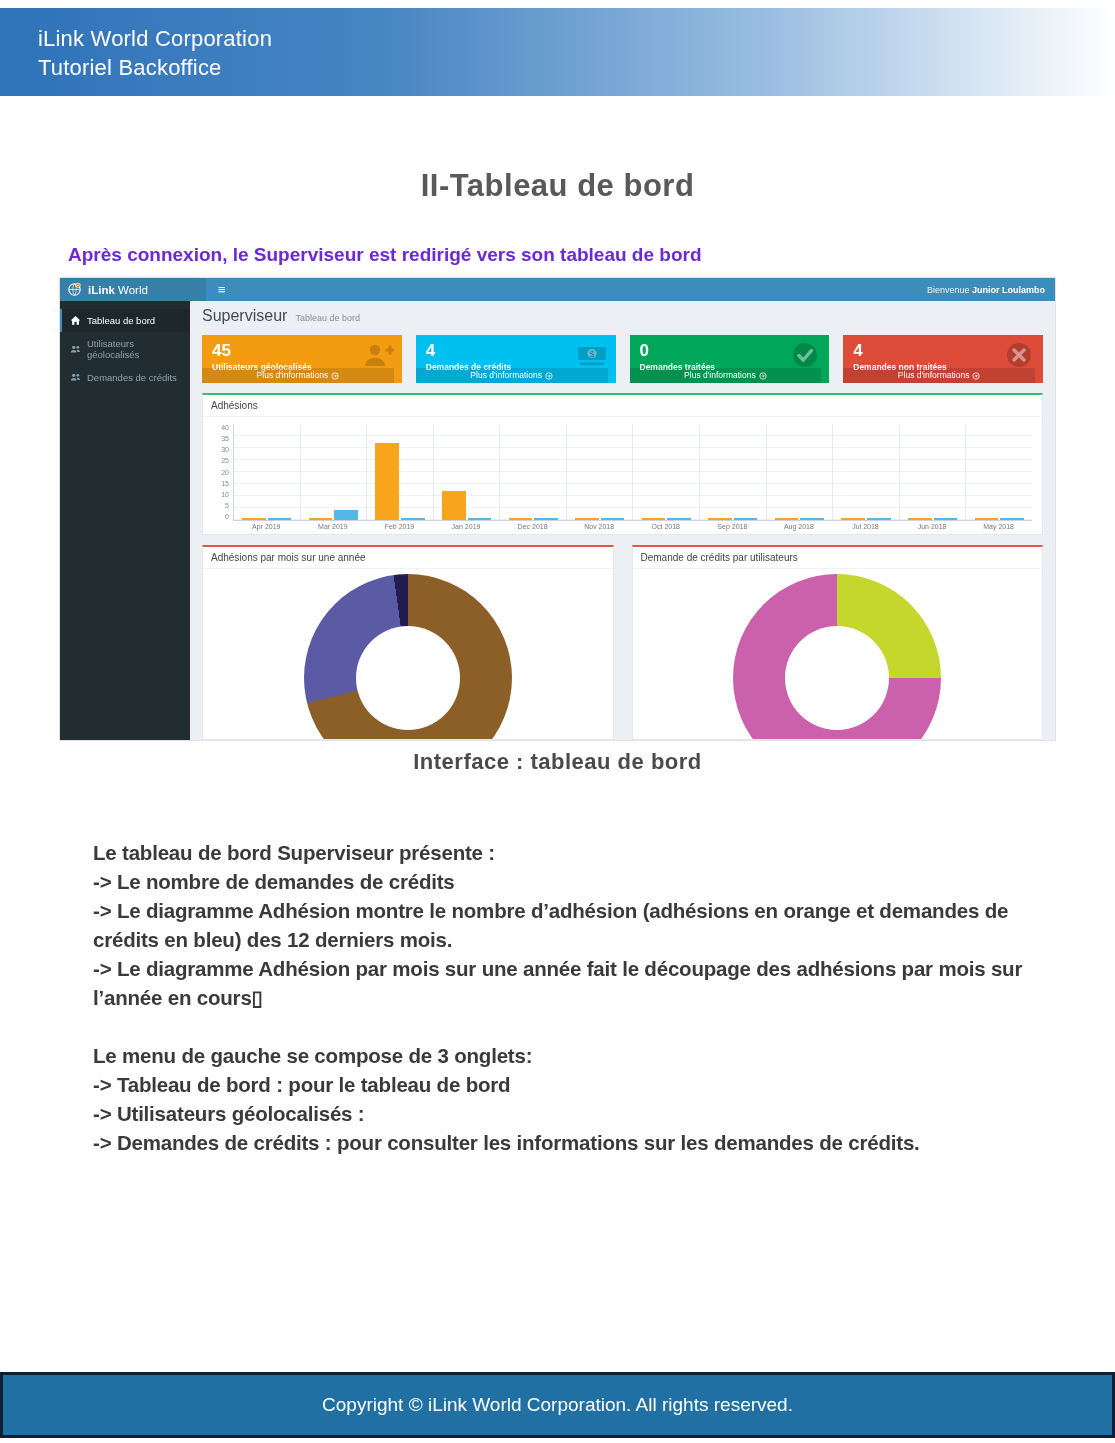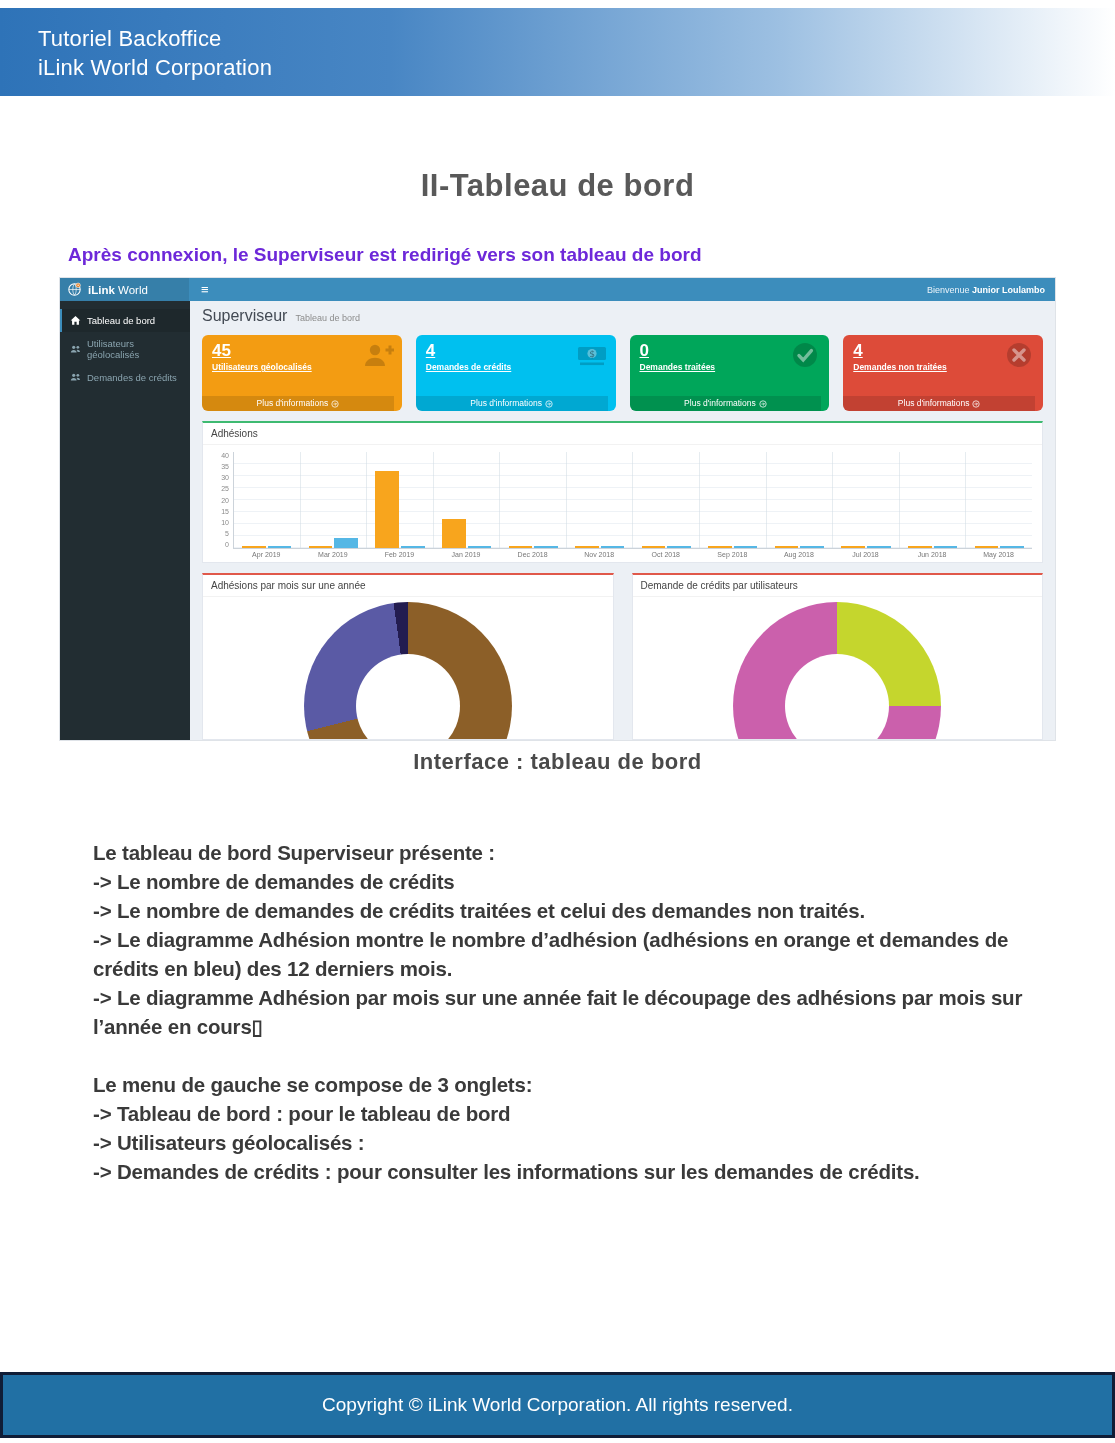--- a/index.html
+++ b/index.html
@@ -12,21 +12,21 @@
     color:#fff;padding:16px 0 0 38px;}
   .dh-line{font-size:22px;line-height:29px;font-weight:400;letter-spacing:.2px;}
   .doc-title{position:absolute;top:168px;left:0;width:100%;text-align:center;margin:0;
     font-size:31px;font-weight:700;color:#595959;letter-spacing:.5px;}
   .doc-lead{position:absolute;top:244px;left:68px;margin:0;font-size:19px;font-weight:700;color:#6d28d9;}
 
   
   .dash{position:absolute;left:60px;top:278px;width:995px;height:462px;display:flex;flex-direction:column;
         box-shadow:0 0 0 1px #dfe3e8;background:#ecf0f5;font-family:"Liberation Sans",sans-serif;}
   .nav{height:23px;display:flex;flex:0 0 23px;}
-  .logo{width:129px;background:#367fa9;color:#fff;display:flex;align-items:center;gap:6px;
+  .logo{width:146px;background:#367fa9;color:#fff;display:flex;align-items:center;gap:6px;
         padding-left:7px;box-sizing:border-box;font-size:11.5px;cursor:pointer;}
   .logo b{font-weight:700;}
   .globe{display:inline-flex;width:15px;height:15px;}
   .globe svg{width:15px;height:15px;}
   .navbar{flex:1;background:#3c8dbc;display:flex;align-items:center;color:#fff;}
   .burger{padding:0 12px;font-size:13px;cursor:pointer;}
   .nav-spacer{flex:1;}
   .welcome{font-size:9px;padding-right:10px;cursor:pointer;color:#eaf3fa;}
   .welcome b{color:#fff;}
 
@@ -37,21 +37,21 @@
   .side-item.active{color:#fff;background:#1e282c;border-left:2px solid #3c8dbc;padding-left:8px;}
   .side-item .si{display:inline-flex;width:11px;height:11px;flex:0 0 11px;}
   .side-item svg{width:11px;height:11px;fill:currentColor;}
 
   .content{flex:1;min-width:0;padding:6px 12px 0 12px;box-sizing:border-box;display:flex;flex-direction:column;}
   .content-heading{height:24px;display:flex;align-items:baseline;gap:8px;margin-bottom:4px;}
   .ch-title{font-size:16px;color:#434a54;font-weight:500;}
   .ch-sub{font-size:9px;color:#8c8c8c;}
 
   .cards{display:flex;gap:14px;margin-bottom:10px;}
-  .card{flex:1;height:76px;position:relative;border-radius:6px;color:#fff;overflow:hidden;text-decoration:underline;}
+  .card{flex:1;height:48px;position:relative;border-radius:0;color:#fff;overflow:hidden;}
   .card-value{font-size:17px;font-weight:700;padding:7px 0 0 10px;line-height:17px;}
   .card-label{font-size:8.5px;font-weight:700;padding:3px 0 0 10px;}
   .card-icon{position:absolute;right:8px;top:6px;width:32px;height:28px;}
   .card-icon svg{width:32px;height:28px;fill:rgba(0,0,0,0.18);}
   .card-footer{position:absolute;left:0;right:8px;bottom:0;height:15px;background:rgba(0,0,0,0.12);
                font-size:8.5px;line-height:15px;text-align:center;cursor:pointer;display:flex;
                align-items:center;justify-content:center;gap:3px;}
   .card-footer svg{width:8px;height:8px;stroke:#fff;fill:none;}
 
   .panel{background:#fff;border:1px solid #e3e7ee;border-top-width:2px;box-sizing:border-box;}
@@ -87,22 +87,22 @@
   .doc-footer{position:absolute;left:0;right:0;top:1372px;height:66px;box-sizing:border-box;
               background:#2170a4;border:3px solid #101d36;display:flex;align-items:center;
               justify-content:center;color:#fff;font-size:19px;font-weight:400;}
 </style>
 </head>
 <body>
 
 <div class="page">
 
   <header class="doc-header">
+    <div class="dh-line">iLink World Corporation</div>
     <div class="dh-line">Tutoriel Backoffice</div>
-    <div class="dh-line">iLink World Corporation</div>
   </header>
 
   <h1 class="doc-title">II-Tableau de bord</h1>
   <p class="doc-lead">Après connexion, le Superviseur est redirigé vers son tableau de bord</p>
 
   <div class="dash">
     <div class="nav">
       <div class="logo">
         <span class="globe">
             <svg viewBox="0 0 20 20">
@@ -334,21 +334,20 @@
         </div>
       </main>
     </div>
   </div>
 
   <div class="caption">Interface : tableau de bord</div>
 
   <div class="body-text" id="bodytext">
       <div class="body-line">Le tableau de bord Superviseur présente :</div>
       <div class="body-line">-&gt; Le nombre de demandes de crédits</div>
-      <div class="body-line">-&gt; Le nombre de demandes de crédits traitées et celui des demandes non traités.</div>
       <div class="body-line">-&gt; Le diagramme Adhésion montre le nombre d’adhésion (adhésions en orange et demandes de crédits en bleu) des 12 derniers mois.</div>
       <div class="body-line">-&gt; Le diagramme Adhésion par mois sur une année fait le découpage des adhésions par mois sur l’année en cours▯</div>
       <div class="body-line">&nbsp;</div>
       <div class="body-line">Le menu de gauche se compose de 3 onglets:</div>
       <div class="body-line">-&gt; Tableau de bord : pour le tableau de bord</div>
       <div class="body-line">-&gt; Utilisateurs géolocalisés :</div>
       <div class="body-line">-&gt; Demandes de crédits : pour consulter les informations sur les demandes de crédits.</div>
     </div>
 
   <footer class="doc-footer">

